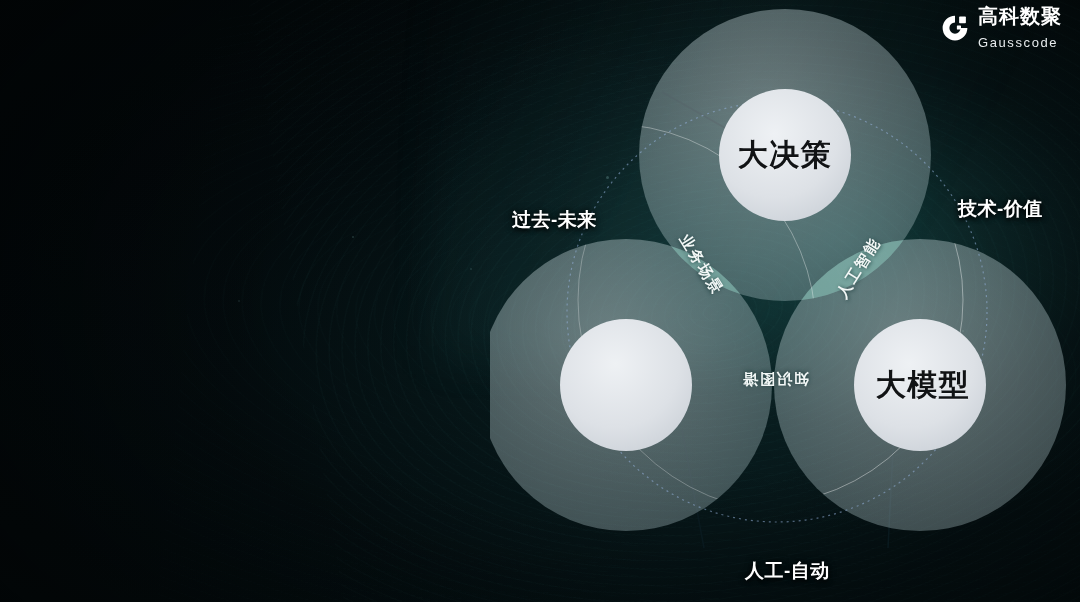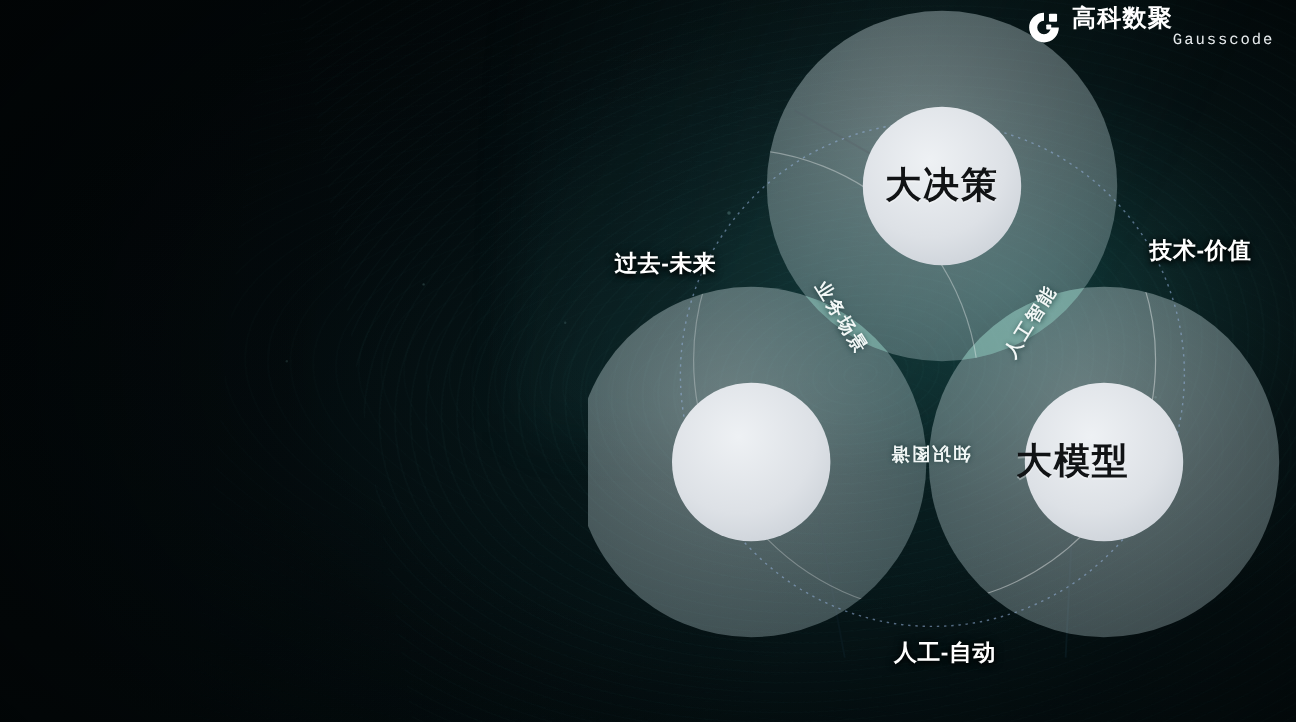--- a/index.html
+++ b/index.html
@@ -52,28 +52,28 @@
   }
   .speck { position:absolute; border-radius:50%; background:rgba(170,230,225,.5); pointer-events:none; }
 
   
   #logo {
     position:absolute; right:18px; top:6px;
     display:flex; align-items:center; gap:8px;
     z-index:40;
   }
   #logo .mark { width:30px; height:30px; flex:0 0 auto; }
-  #logo .words { display:flex; flex-direction:row; line-height:1; }
+  #logo .words { display:flex; flex-direction:column; line-height:1; }
   #logo .cn {
     color:#fff; font-size:20px; font-weight:700; letter-spacing:1px;
     font-family:"Liberation Sans","DejaVu Sans",sans-serif;
   }
   #logo .en {
-    color:#e8ecee; font-size:13px; letter-spacing:1.6px; margin-top:21px;
-    font-family:Liberation Mono, monospace;
+    color:#e8ecee; font-size:13px; letter-spacing:1.6px; margin-top:10px;
+    font-family:Liberation Sans, sans-serif;
   }
 
   
   #copy { position:absolute; left:30px; top:252px; z-index:30; width:440px; }
   #headline {
     color:#8df0d8; font-size:33px; font-weight:700; letter-spacing:1px;
     text-shadow:0 0 14px rgba(110,235,205,.45), 0 2px 3px rgba(0,0,0,.8);
     white-space:nowrap;
   }
   .subline {
@@ -187,25 +187,25 @@
       <g clip-path="url(#clipBigdata)">
         <circle cx="300" cy="300" r="212" fill="none" stroke="rgba(255,255,255,0.28)" stroke-width="1"></circle>
       </g>
 
       <circle cx="295" cy="155" r="66" fill="url(#coreGrad)"></circle>
       <circle cx="136" cy="385" r="66" fill="url(#coreGrad)"></circle>
       <circle cx="430" cy="385" r="66" fill="url(#coreGrad)"></circle>
     </svg>
 
     <div class="core-label" style="left:295px;top:155px;transform:translate(-50%,-50%)">大决策</div>
-    <div class="core-label" style="left:404px;top:385px;transform:translate(-50%,-50%)">大模型</div>
+    <div class="core-label" style="left:433px;top:385px;transform:translate(-50%,-50%)">大模型</div>
 
     <div class="lens-label" style="left:211px;top:265px;transform:translate(-50%,-50%) rotate(58deg)">业务场景</div>
     <div class="lens-label" style="left:369px;top:268px;transform:translate(-50%,-50%) rotate(-58deg)">人工智能</div>
     <div class="lens-label" style="left:285px;top:382px;transform:translate(-50%,-50%) rotate(180deg) translateY(4px)">知识图谱</div>
 
     <div class="ring-label" style="left:22px;top:196px;margin-top:11px;">过去-未来</div>
     <div class="ring-label" style="left:468px;top:196px;">技术-价值</div>
-    <div class="ring-label" style="left:255px;top:531px;">人工-自动</div>
+    <div class="ring-label" style="left:255px;top:558px;">人工-自动</div>
   </div>
 
   <div class="vignette"></div>
 </div>
 
 </body></html>

